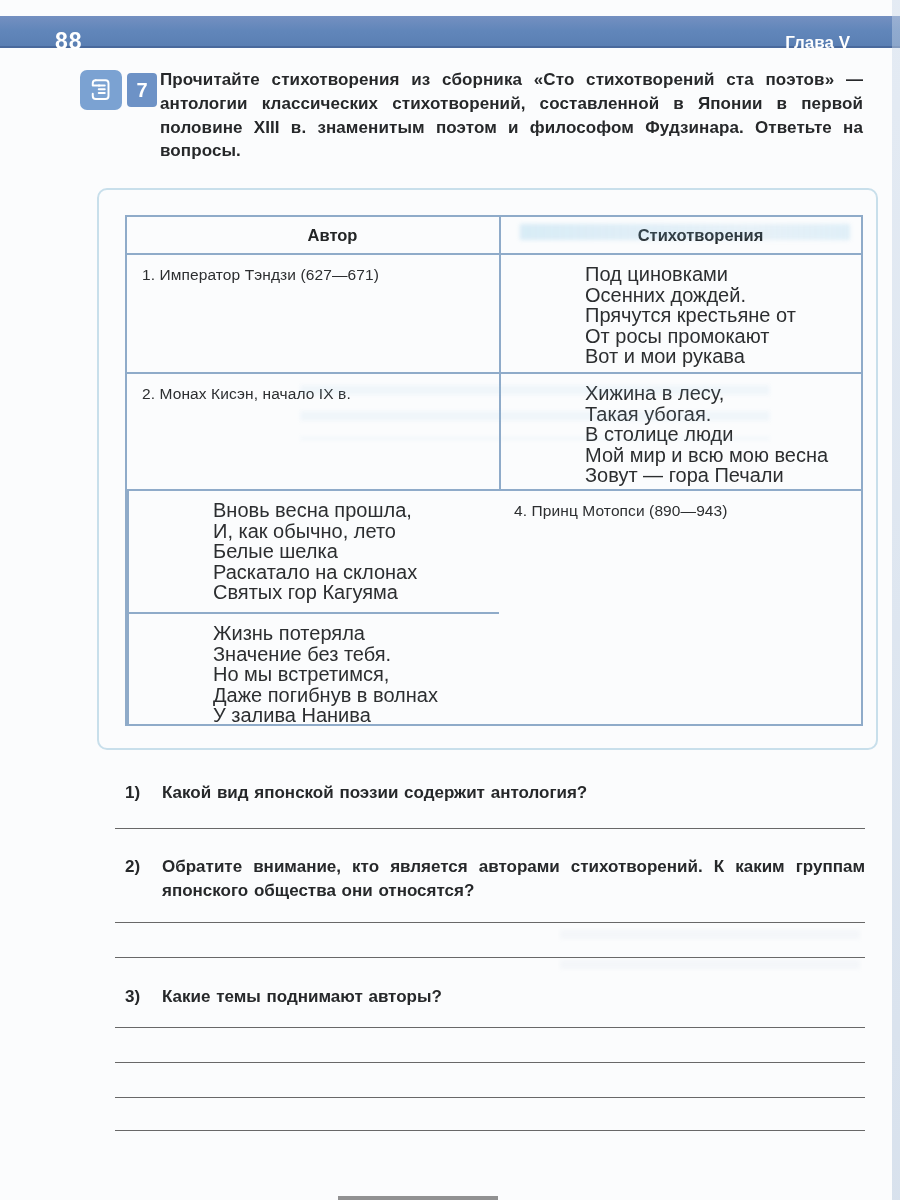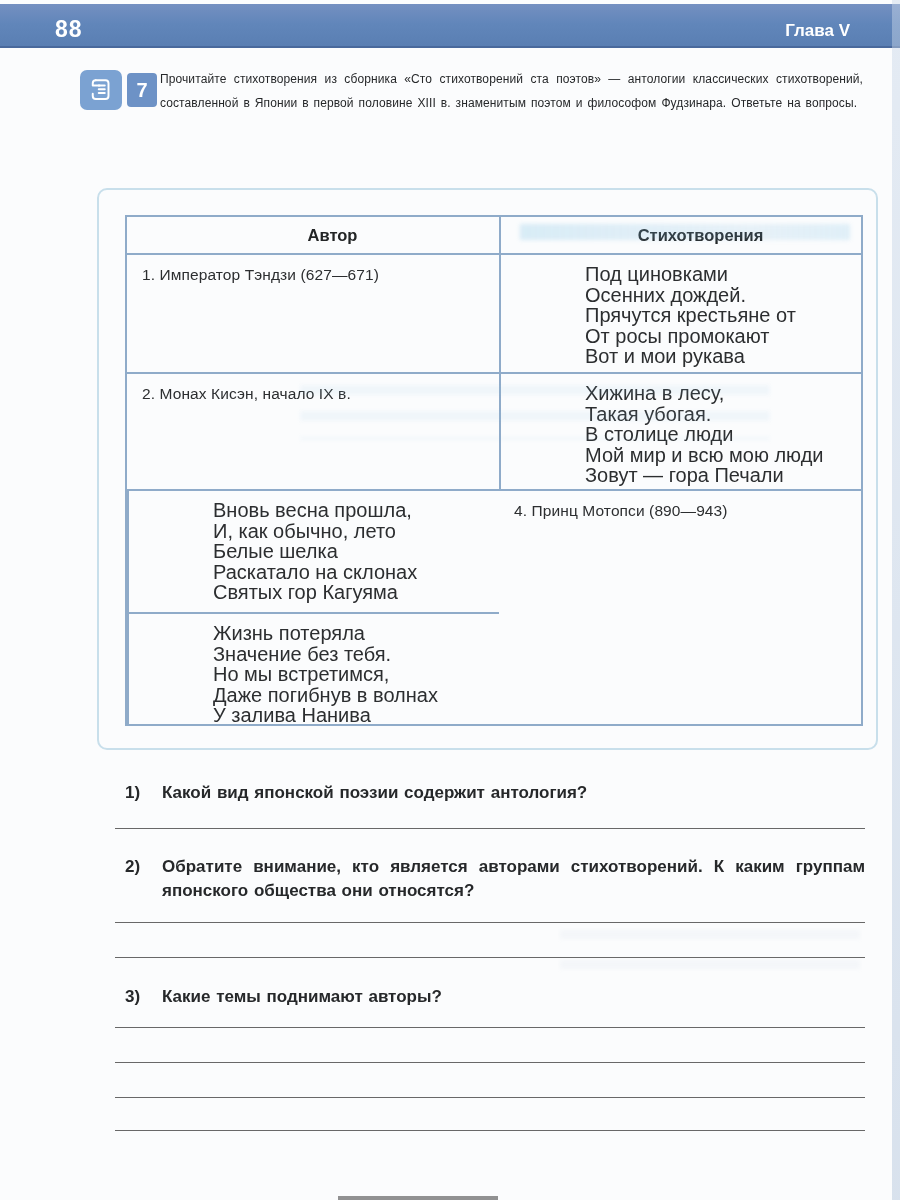--- a/index.html
+++ b/index.html
@@ -4,21 +4,21 @@
 <style>
   html,body{margin:0;padding:0;}
   body{
     width:900px;height:1200px;position:relative;overflow:hidden;
     background:#fbfcfd;
     font-family:"Liberation Sans", sans-serif;
     color:var(--text,#26282a);
   }
   
   .topbar{
-    position:absolute;left:0;top:4px;width:900px;height:44px;
+    position:absolute;left:0;top:16px;width:900px;height:32px;
     background:linear-gradient(180deg,#7490c1 0%,var(--header-bar,#6186ba) 45%,#597eb2 100%);
     box-shadow:inset 0 -2px 0 #49699c;
   }
   .topbar .pagenum{
     position:absolute;left:55px;top:12px;
     color:#fff;font-weight:bold;font-size:23px;letter-spacing:1px;
   }
   .topbar .chapter{
     position:absolute;right:50px;top:17px;
     color:#fff;font-weight:bold;font-size:17px;
@@ -30,21 +30,21 @@
     display:flex;align-items:center;justify-content:center;
   }
   .num-badge{
     position:absolute;left:127px;top:73px;width:30px;height:34px;
     background:var(--badge-blue,#6d92c6);border-radius:4px;
     display:flex;align-items:center;justify-content:center;
     color:#fff;font-weight:bold;font-size:20px;
   }
   .task-text{
     position:absolute;left:160px;top:68px;width:703px;margin:0;
-    font-size:12px;line-height:23.8px;font-weight:normal;
+    font-size:17px;line-height:23.8px;font-weight:bold;
     text-align:justify;letter-spacing:.1px;word-spacing:1.5px;
   }
   
   .frame{
     position:absolute;left:97px;top:188px;width:781px;height:562px;
     border:2px solid var(--frame-blue,#c8dfeb);border-radius:10px;
     box-sizing:border-box;
   }
   .table{
     position:absolute;left:26px;top:25px;width:738px;
@@ -126,21 +126,21 @@
       <span>Прячутся крестьяне от</span>
       <span>От росы промокают</span>
       <span>Вот и мои рукава</span>
     </div>
 
     <div class="cell td author c1">2. Монах Кисэн, начало IX в.</div>
     <div class="cell td poem c2">
       <span>Хижина в лесу,</span>
       <span>Такая убогая.</span>
       <span>В столице люди</span>
-      <span>Мой мир и всю мою люди</span>
+      <span>Мой мир и всю мою весна</span>
       <span>Зовут — гора Печали</span>
     </div>
 
     <div class="cell td poem c2">
       <span>Вновь весна прошла,</span>
       <span>И, как обычно, лето</span>
       <span>Белые шелка</span>
       <span>Раскатало на склонах</span>
       <span>Святых гор Кагуяма</span>
     </div>

